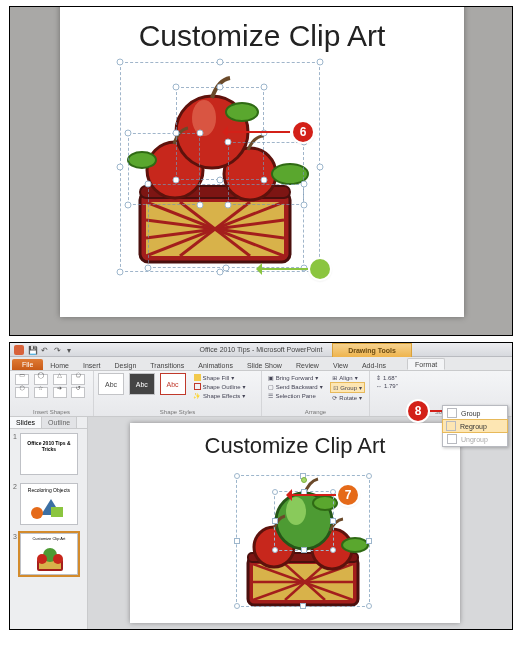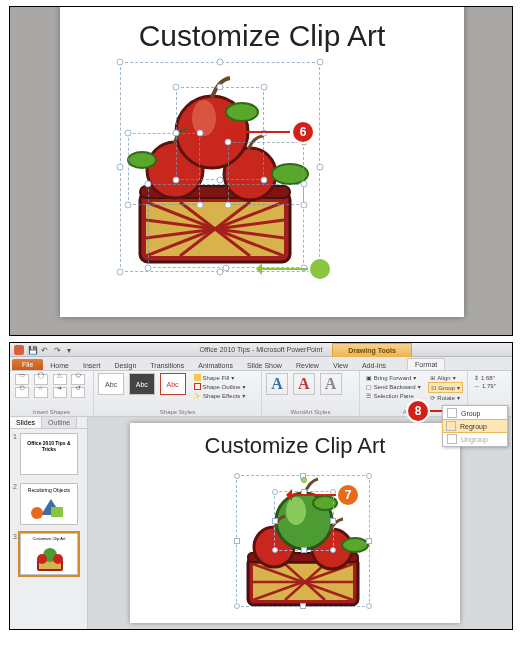--- a/index.html
+++ b/index.html
@@ -323,26 +323,20 @@
           </div>
           <div style="margin-left:4px">
             <div class="rowbtn"><span class="swatch" style="background:#f2c94c"></span><span>Shape Fill</span> ▾</div>
             <div class="rowbtn"><span class="swatch" style="border:1px solid #c0392b"></span><span>Shape Outline</span> ▾</div>
             <div class="rowbtn"><span>✨</span><span>Shape Effects</span> ▾</div>
           </div>
         </div>
         <div class="lbl">Shape Styles</div>
       </div>
 
-      <div class="rgrp" style="width:98px">
-        <span class="wart" style="color:#3b6fa3">A</span>
-        <span class="wart" style="color:#c0392b">A</span>
-        <span class="wart" style="color:#888">A</span>
-        <div class="lbl">WordArt Styles</div>
-      </div>
 
       <div class="rgrp" style="width:108px;display:flex">
         <div style="flex:1">
           <div class="rowbtn">▣ <span>Bring Forward</span> ▾</div>
           <div class="rowbtn">▢ <span>Send Backward</span> ▾</div>
           <div class="rowbtn">☰ <span>Selection Pane</span></div>
         </div>
         <div>
           <div class="rowbtn">⊞ <span>Align</span> ▾</div>
           <div class="rowbtn" style="background:#fde6b3;border:1px solid #e7b95a">⊡ <span>Group</span> ▾</div>

